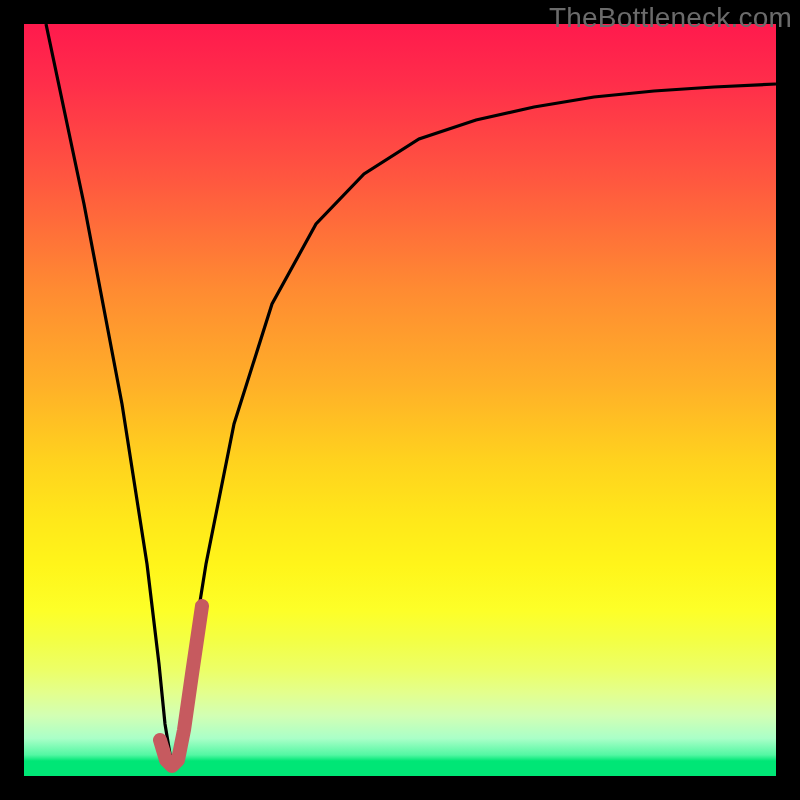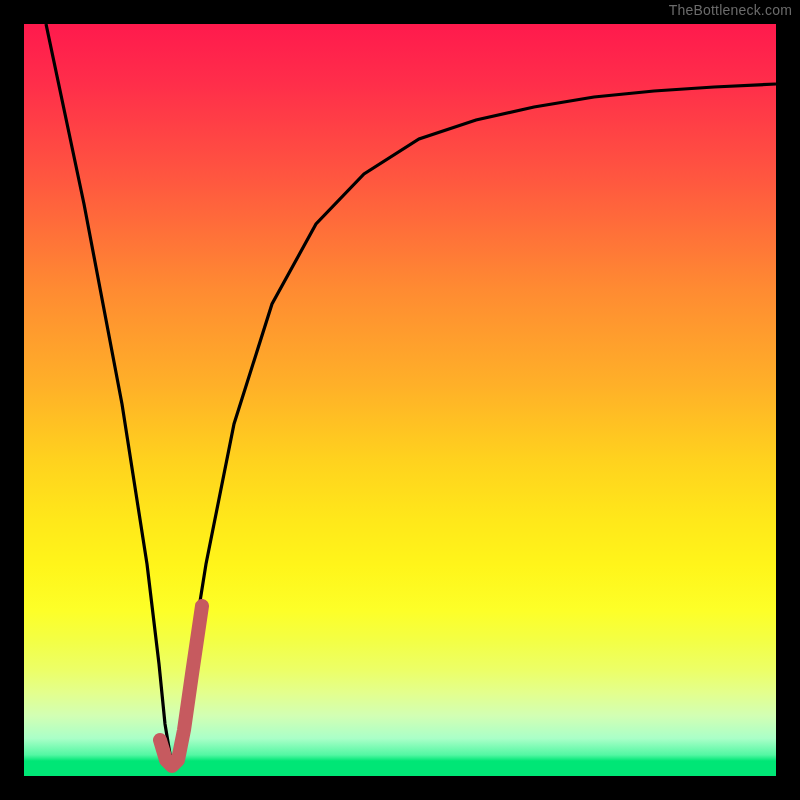--- a/index.html
+++ b/index.html
@@ -59,21 +59,21 @@
     top: 0;
     left: 0;
     width: 100%;
     height: 100%;
   }
   .watermark {
     position: absolute;
     top: 2px;
     right: 8px;
     color: #6b6b6b;
-    font-size: 14px;
+    font-size: 28px;
     font-weight: 400;
     letter-spacing: 0.2px;
     user-select: none;
   }
 </style>
 </head>
 <body>
 
 <div class="frame">
 

